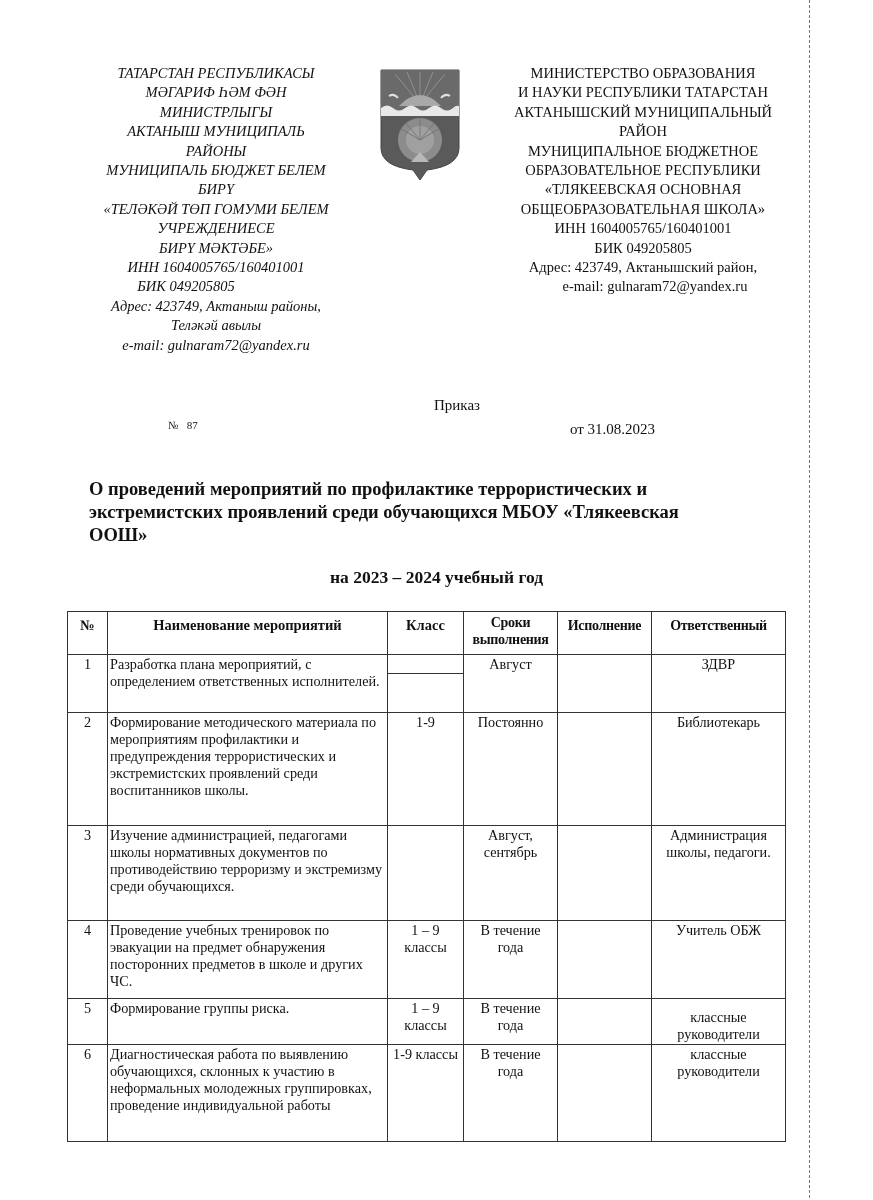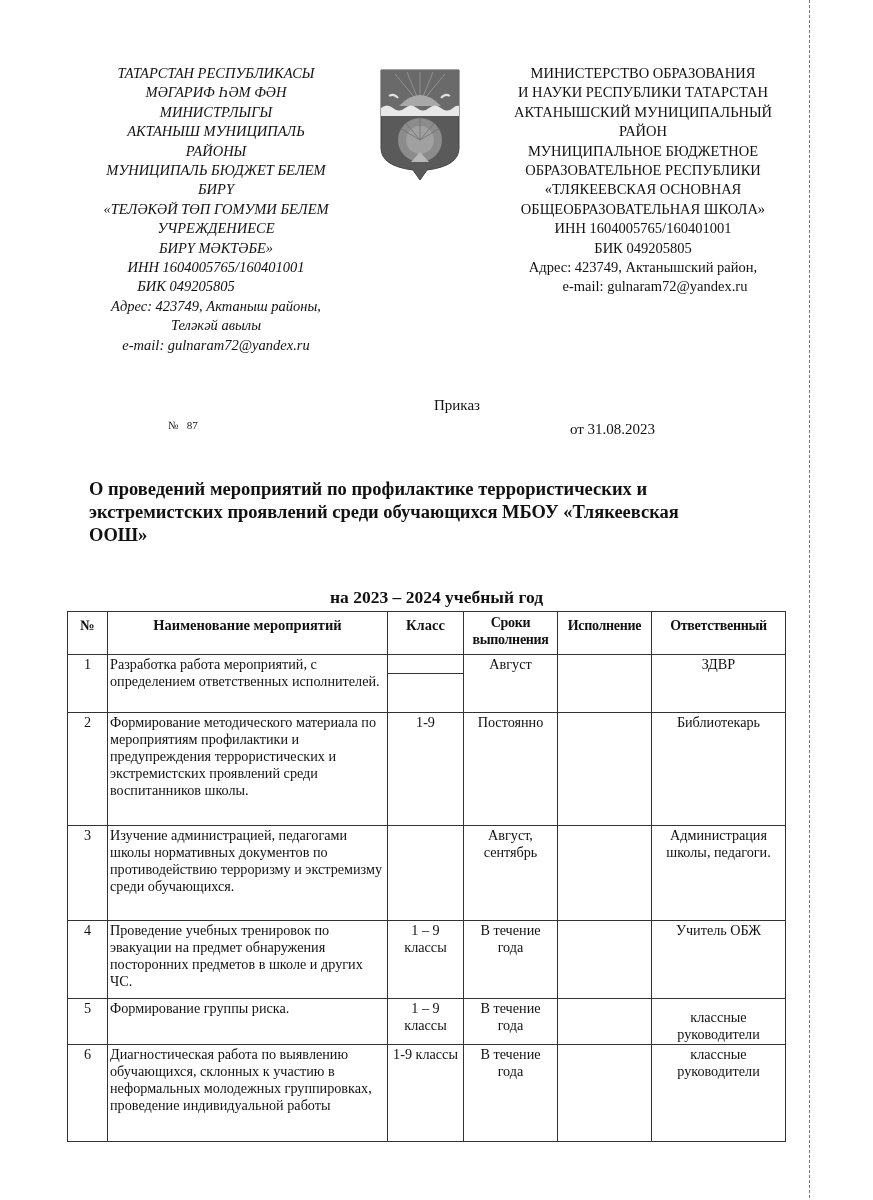--- a/index.html
+++ b/index.html
@@ -82,21 +82,20 @@
       line-height: 23px;
     }
     .doc-subtitle {
       position: absolute;
       left: 0;
       width: 873px;
       top: 567px;
       text-align: center;
       font-weight: bold;
       font-size: 17.5px;
-      margin-top: 20px;
     }
     table.plan {
       position: absolute;
       left: 67px;
       top: 611px;
       border-collapse: collapse;
       table-layout: fixed;
       width: 718px;
       font-size: 14.2px;
       line-height: 17px;
@@ -211,21 +210,21 @@
       <th>Наименование мероприятий</th>
       <th>Класс</th>
       <th class="narrow" style="padding-top:2px;text-align:center;">Сроки выполнения</th>
       <th class="narrow">Исполнение</th>
       <th class="narrow">Ответственный</th>
     </tr>
   </thead>
   <tbody>
     <tr style="height:58px;">
       <td class="num">1</td>
-      <td class="name">Разработка работа мероприятий, с определением  ответственных исполнителей.</td>
+      <td class="name">Разработка плана мероприятий, с определением  ответственных исполнителей.</td>
       <td class="cls split">
         <div class="split-top"></div>
         <div class="split-bottom"></div>
       </td>
       <td class="term">Август</td>
       <td class="exec"></td>
       <td class="resp">ЗДВР</td>
     </tr>
     <tr style="height:113px;">
       <td class="num">2</td>

